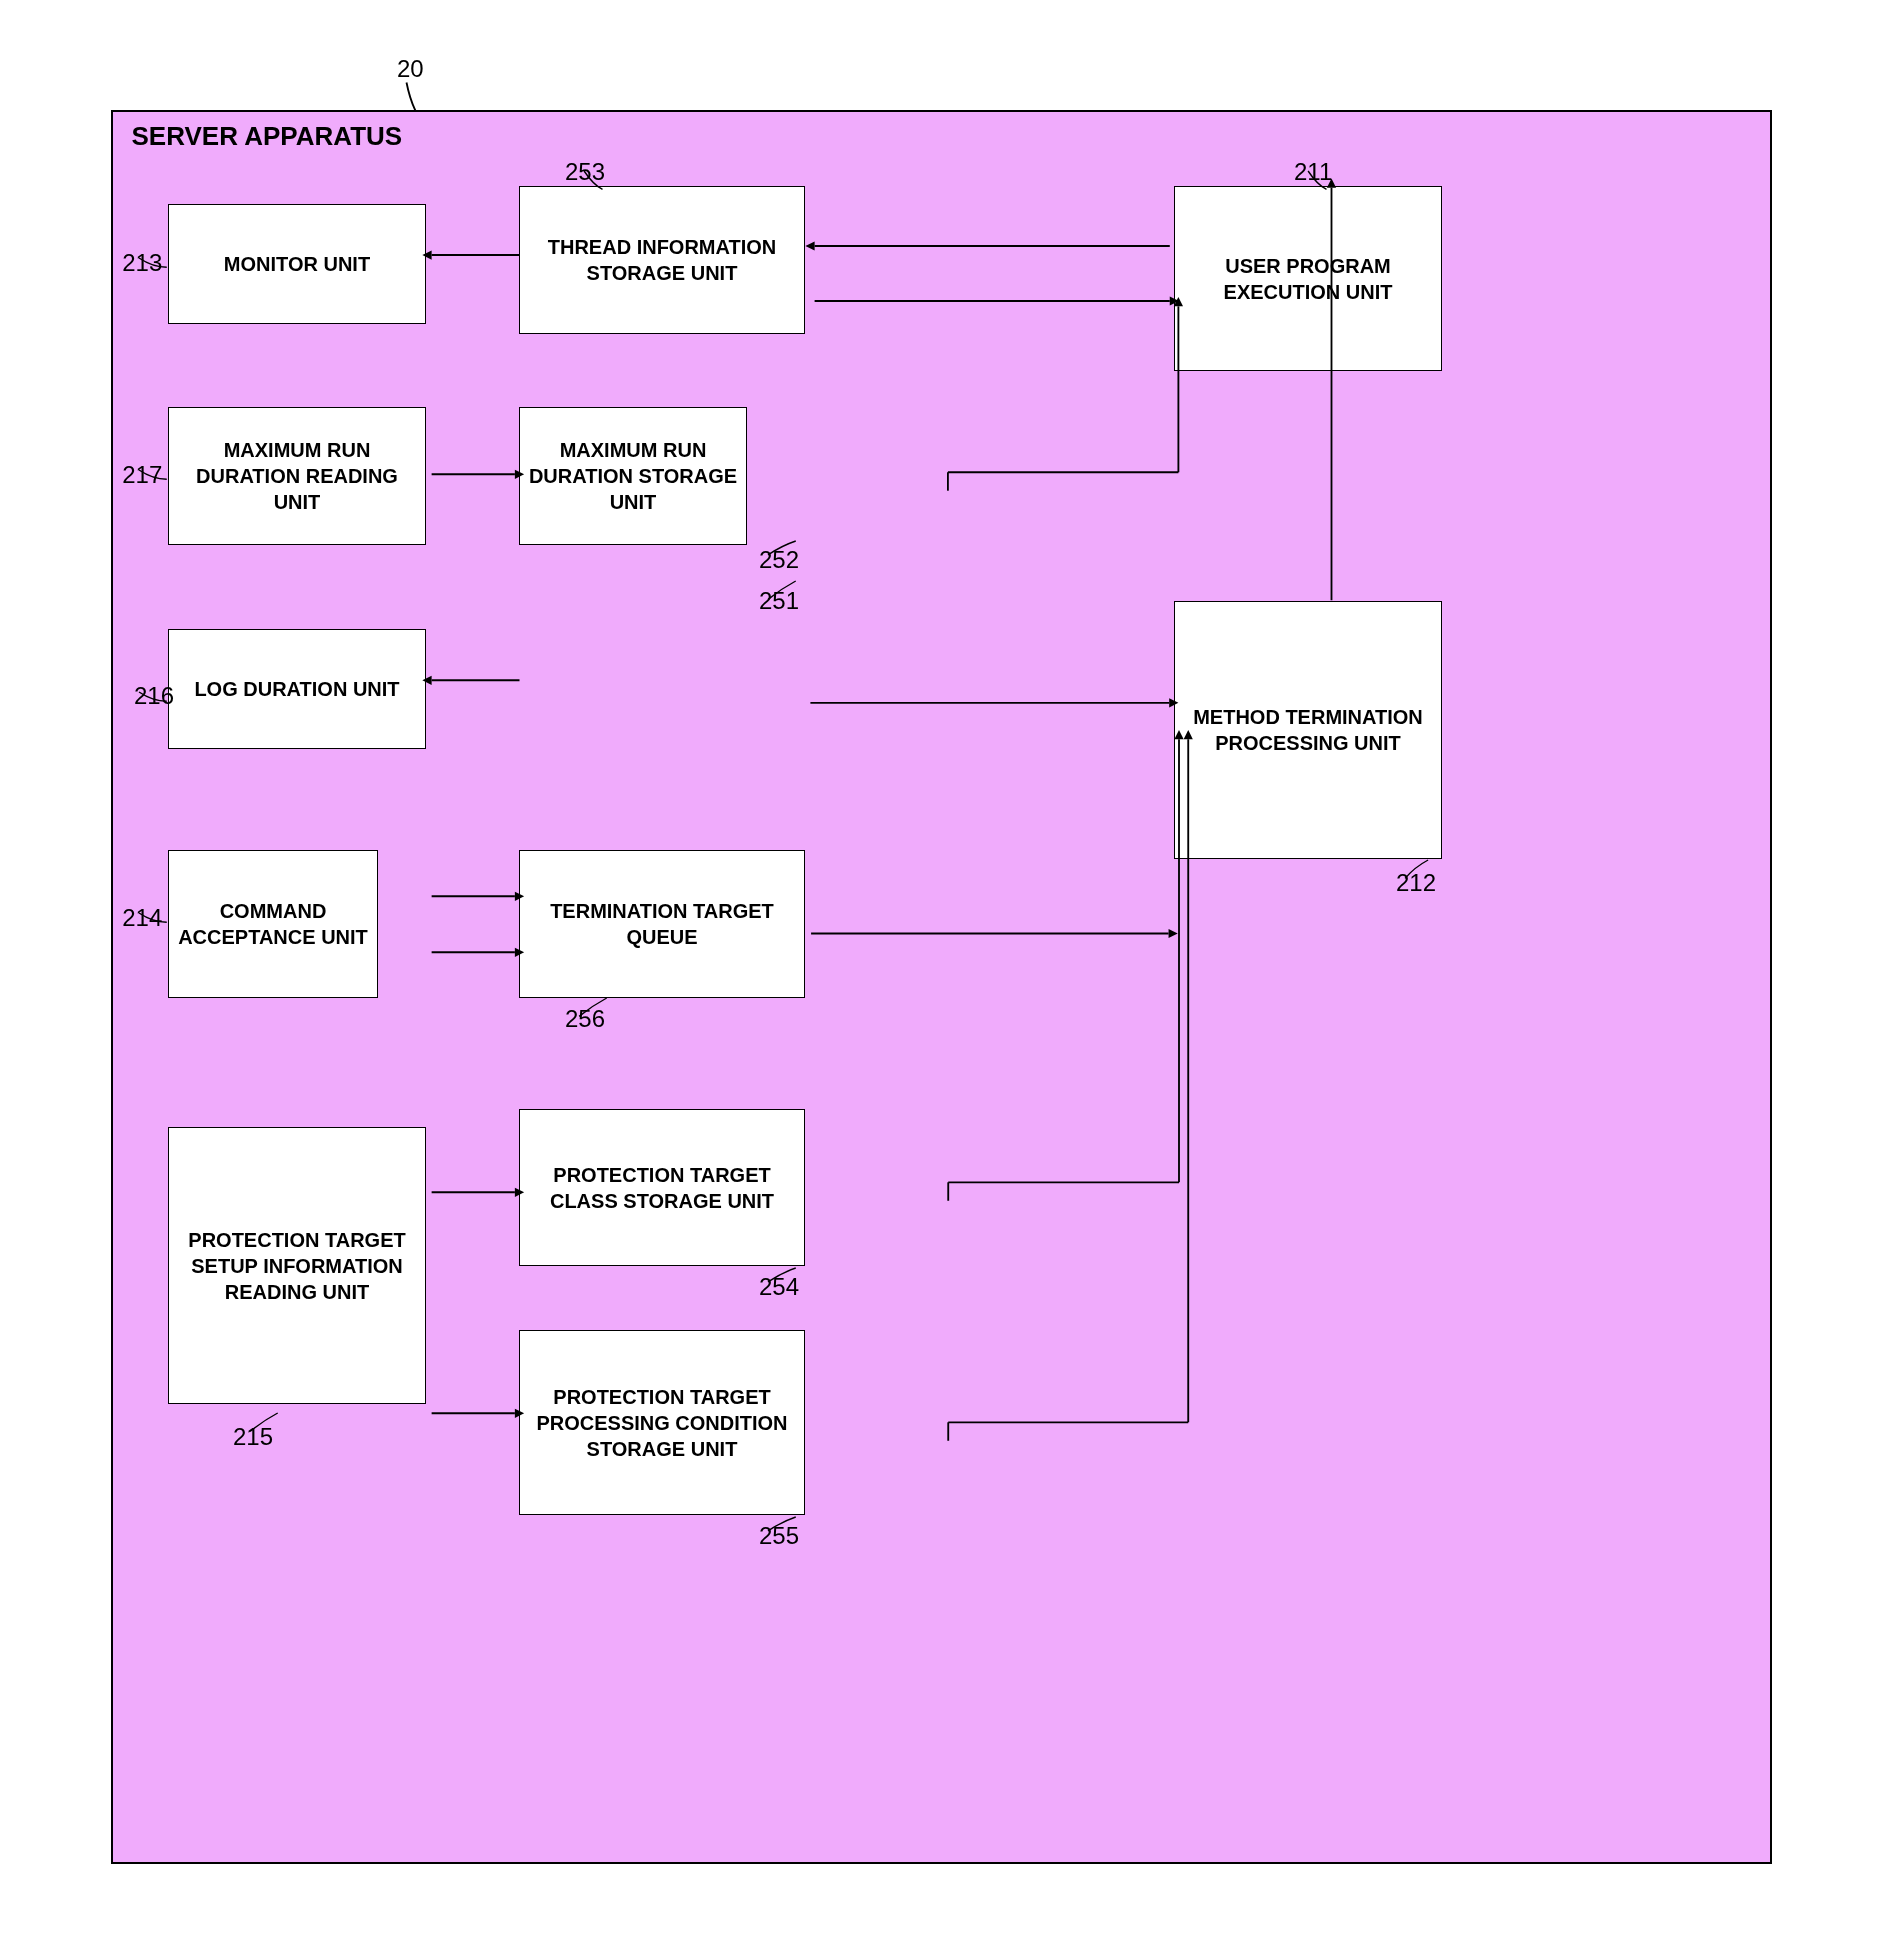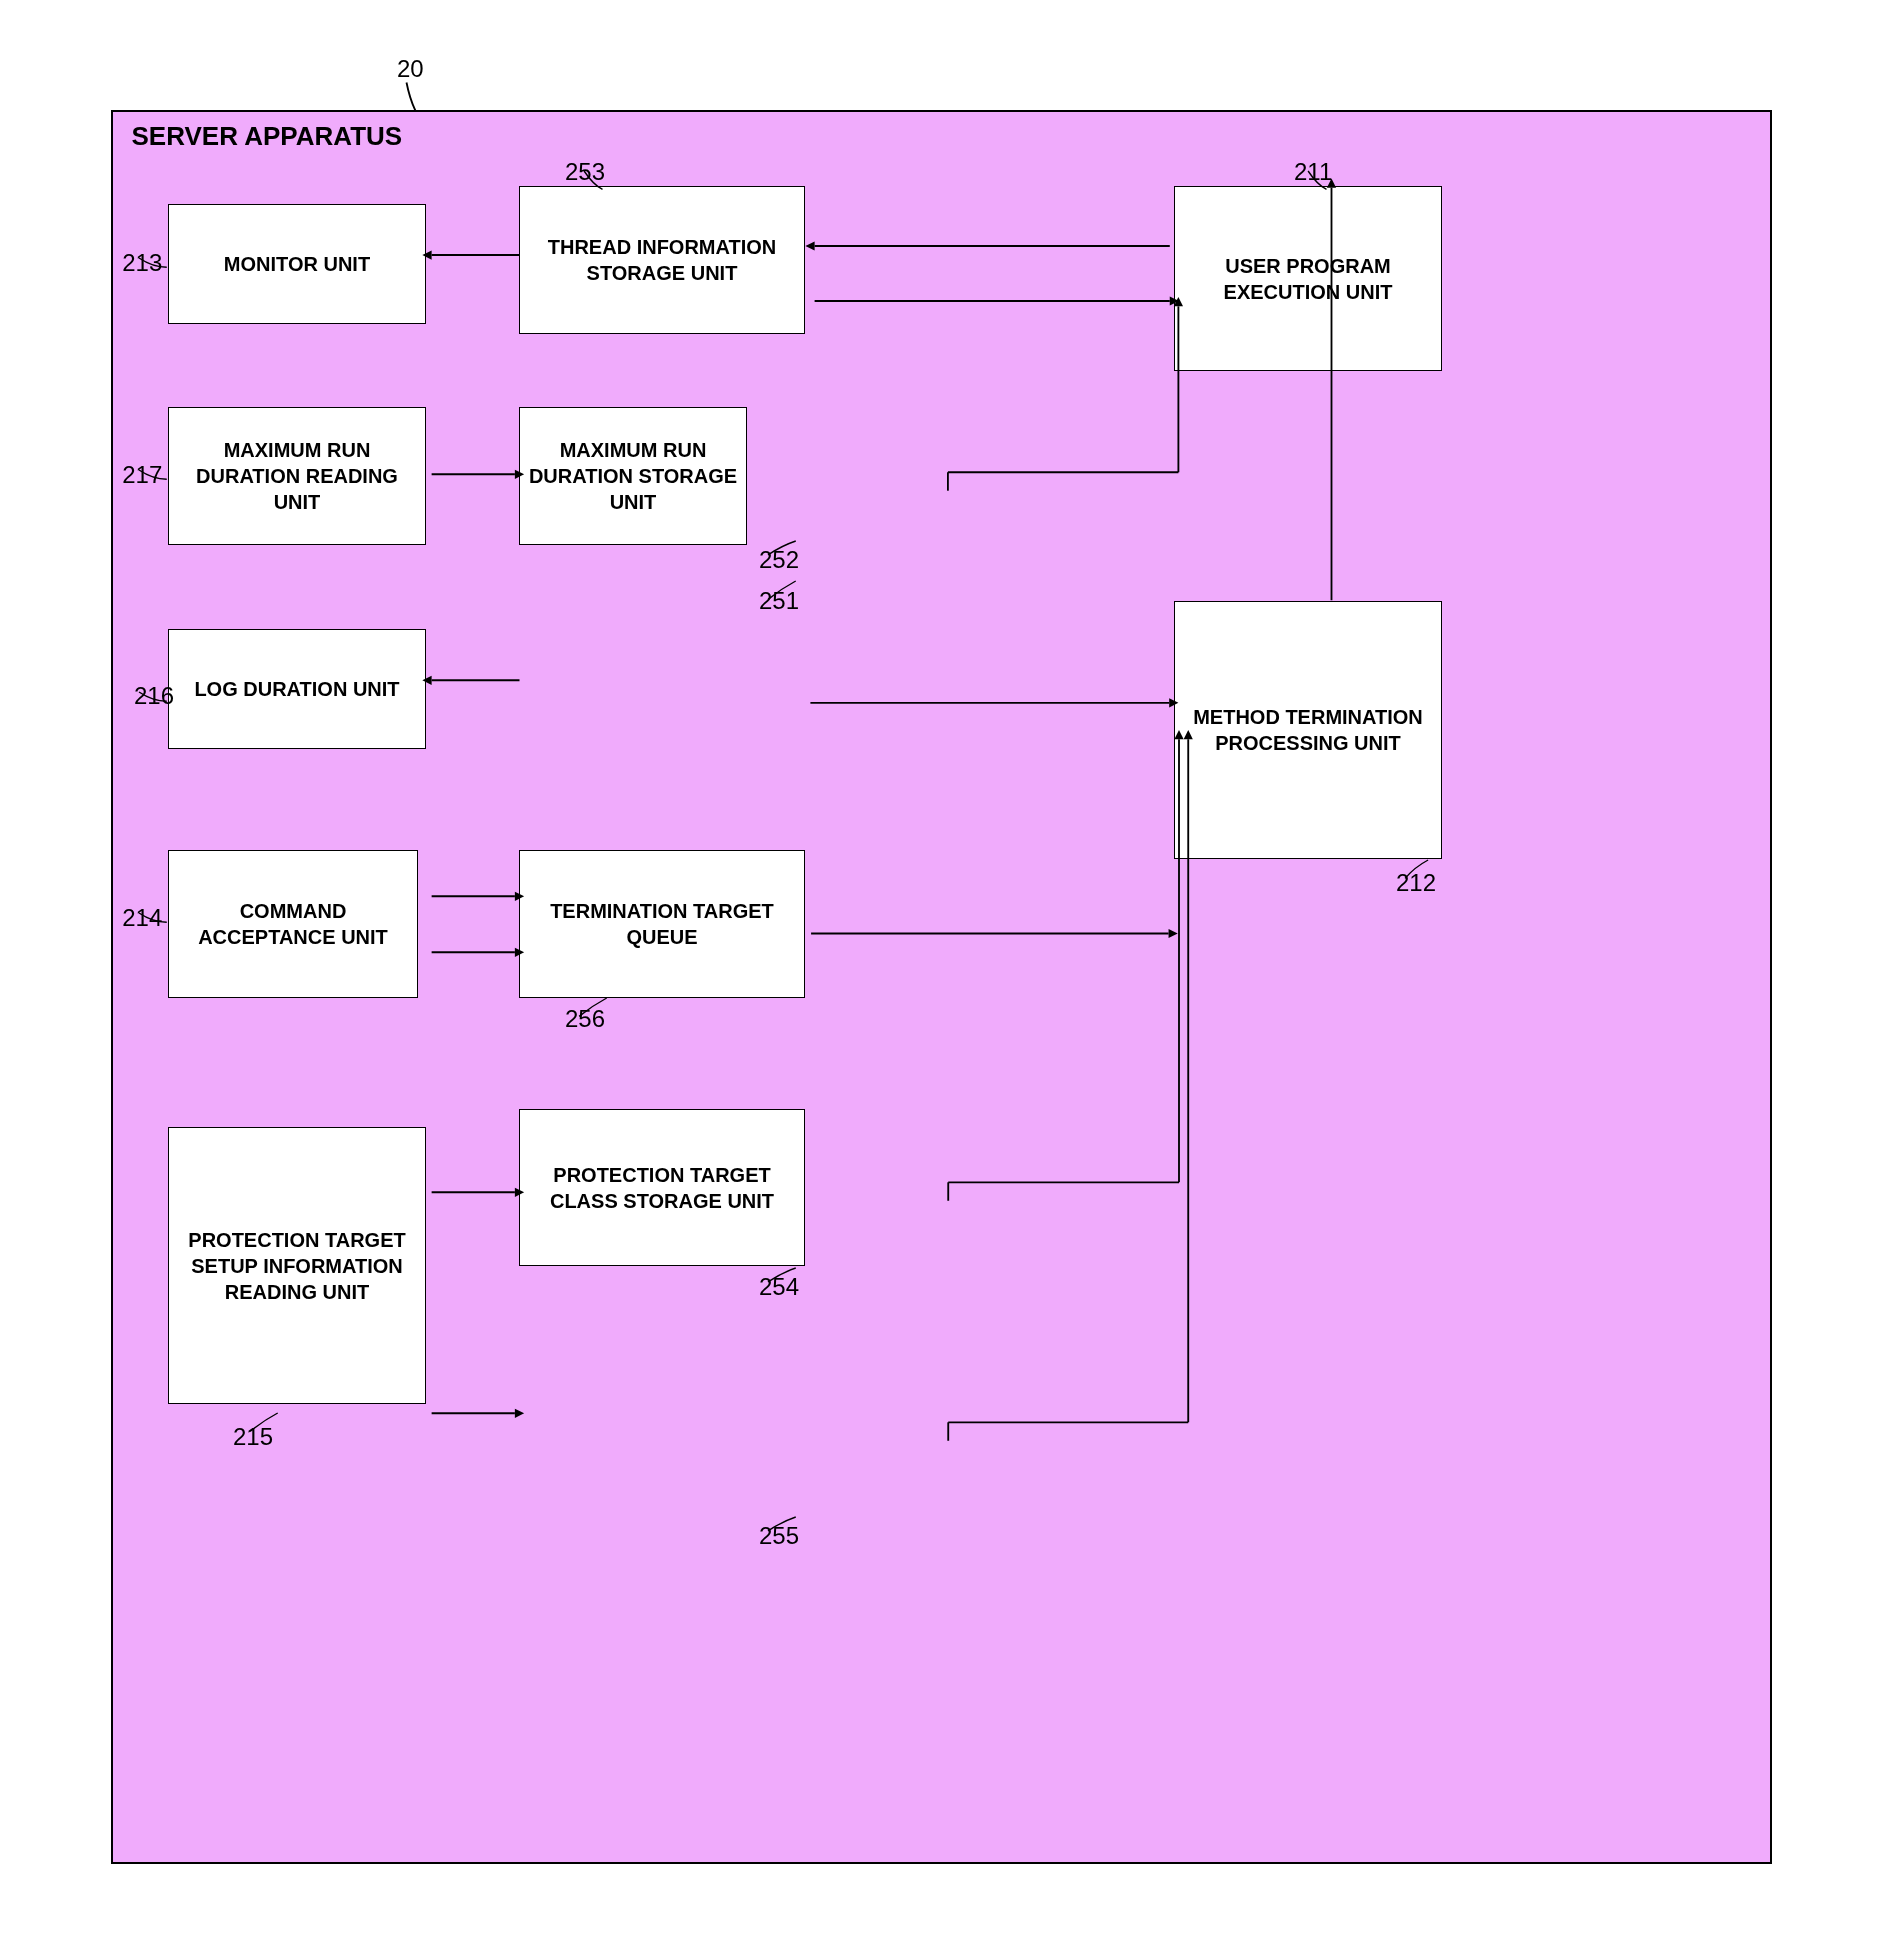--- a/index.html
+++ b/index.html
@@ -96,40 +96,43 @@
 
     <div class="unit-box" style="left:406px; top:295px; width:228px; height:138px;">
       <span>MAXIMUM RUN DURATION STORAGE UNIT</span>
     </div>
 
     <div class="unit-box" style="left:55px; top:517px; width:258px; height:120px;">
       <span>LOG DURATION UNIT</span>
     </div>
 
 
-    <div class="unit-box" style="left:55px; top:738px; width:250px; height:148px;">
+    <div class="unit-box" style="left:55px; top:738px; width:210px; height:148px;">
       <span>COMMAND ACCEPTANCE UNIT</span>
     </div>
 
     <div class="unit-box" style="left:406px; top:738px; width:286px; height:148px;">
       <span>TERMINATION TARGET QUEUE</span>
     </div>
 
     <div class="unit-box" style="left:1061px; top:489px; width:268px; height:258px;">
       <span>METHOD TERMINATION PROCESSING UNIT</span>
     </div>
 
     <div class="unit-box" style="left:55px; top:1015px; width:258px; height:277px;">
       <span>PROTECTION TARGET SETUP INFORMATION READING UNIT</span>
     </div>
 
     <div class="unit-box" style="left:406px; top:997px; width:286px; height:157px;">
       <span>PROTECTION TARGET CLASS STORAGE UNIT</span>
     </div>
 
+    <div class="unit-box" style="left:406px; top:1218px; width:286px; height:185px;">
+      <span>PROTECTION TARGET PROCESSING CONDITION STORAGE UNIT</span>
+    </div>
 
     <svg style="position:absolute; top:129px; left:314px; overflow:visible;" width="111" height="28" viewBox="0 0 120 30">
       <line x1="100" y1="15" x2="5" y2="15" stroke="#000" stroke-width="2"></line>
       <polygon points="5,10 5,20 -5,15" fill="#000"></polygon>
     </svg>
 
     <svg style="position:absolute; top:120px; left:697px; overflow:visible;" width="369" height="28" viewBox="0 0 400 30">
       <line x1="390" y1="15" x2="5" y2="15" stroke="#000" stroke-width="2"></line>
       <polygon points="5,10 5,20 -5,15" fill="#000"></polygon>
     </svg>

